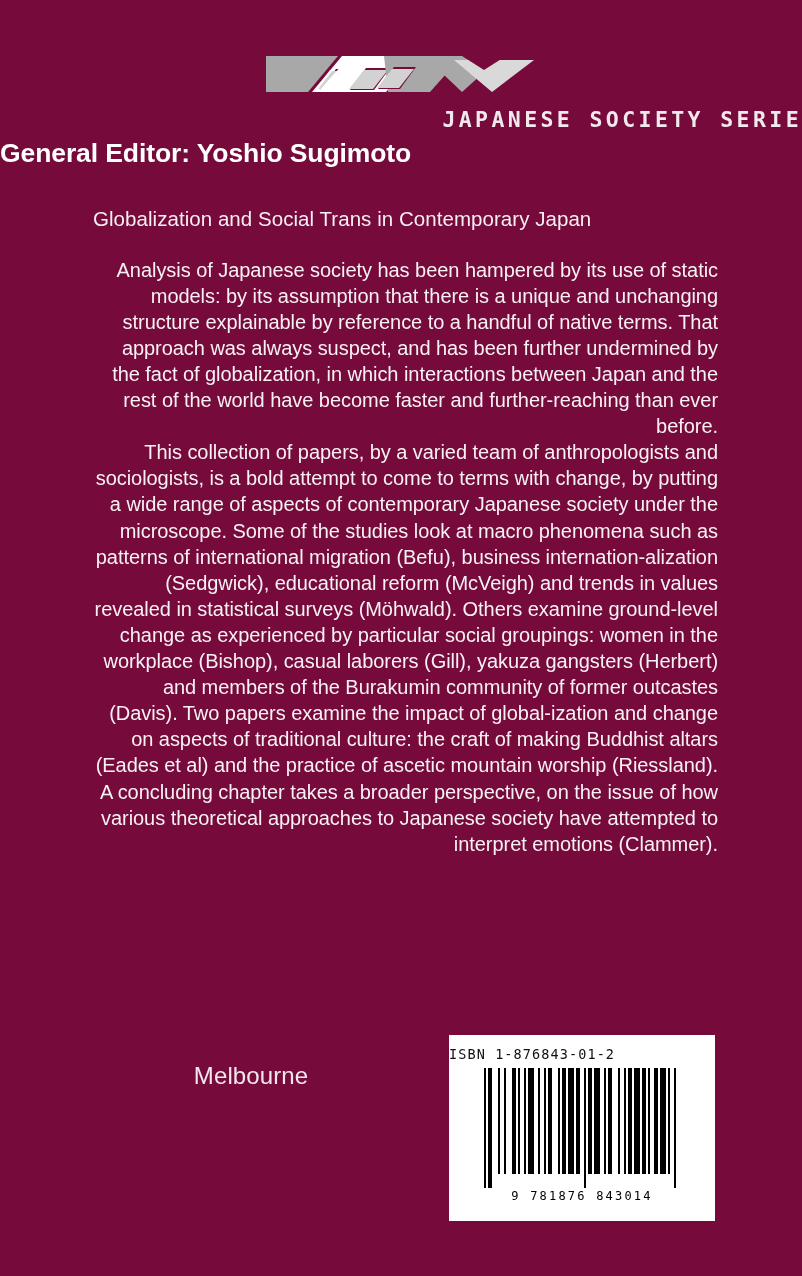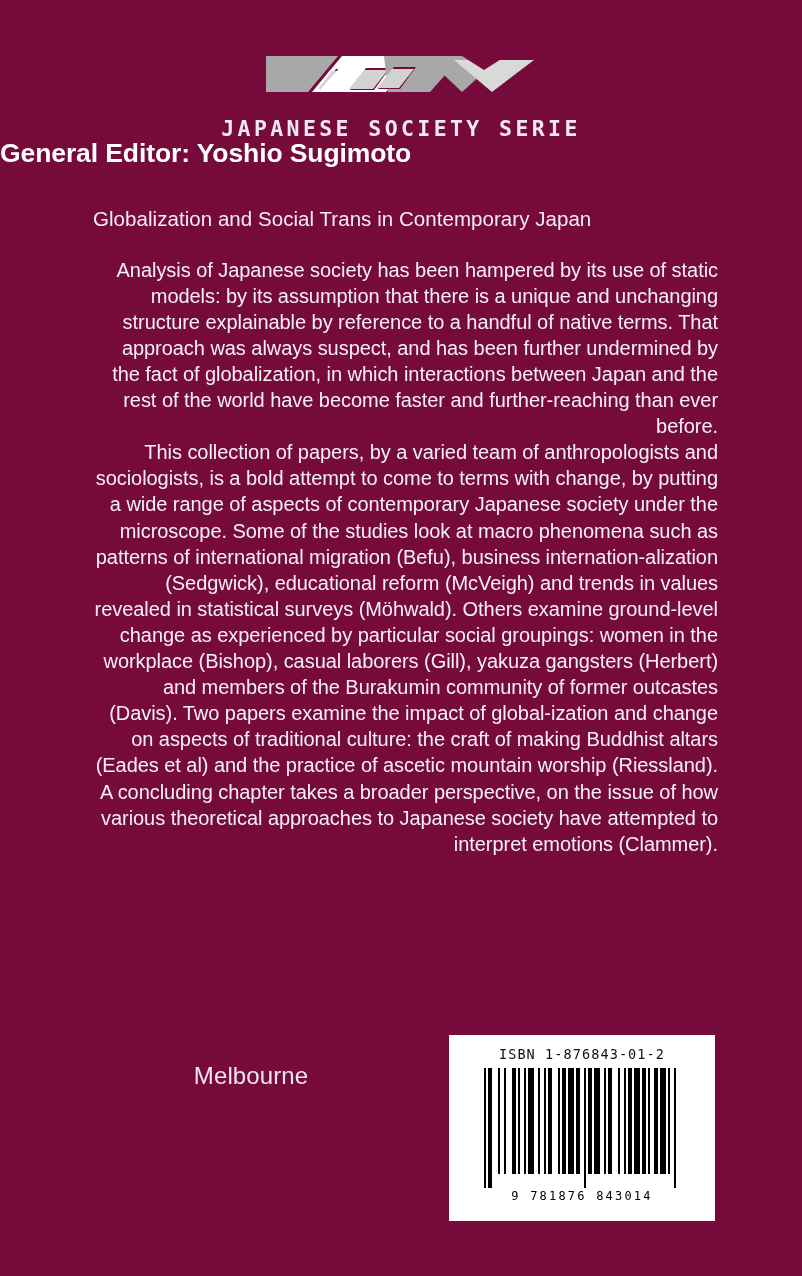--- a/index.html
+++ b/index.html
@@ -30,28 +30,29 @@
   .logo-mark {
     position: relative;
     width: 270px;
     height: 40px;
     margin: 0 auto;
     overflow: hidden;
   }
   .logo-mark svg { display: block; }
 
   .series-name {
-    margin-top: 26px;
+    margin-top: 17px;
     font-family: "DejaVu Sans Mono", "Liberation Mono", monospace;
     font-size: 21.5px;
     letter-spacing: 3.4px;
     color: #f2e9ee;
     font-weight: 700;
     white-space: nowrap;
     line-height: 1;
+    text-align: right;
   }
 
   
   .general-editor {
     position: absolute;
     top: 138px;
     left: 0;
     width: 802px;
     font-size: 26.5px;
     font-weight: 600;
@@ -116,21 +117,20 @@
     position: absolute;
     left: 449px;
     top: 1035px;
     width: 266px;
     height: 186px;
     background: #ffffff;
   }
   .barcode-inner {
     position: absolute;
     left: 0; right: 0; top: 11px;
-    text-align: center;
   }
   .isbn-text {
     font-family: "DejaVu Sans Mono", "Liberation Mono", monospace;
     font-size: 13.5px;
     color: #111111;
     letter-spacing: 1.1px;
     white-space: nowrap;
   }
   .bars {
     margin-top: 6px;

